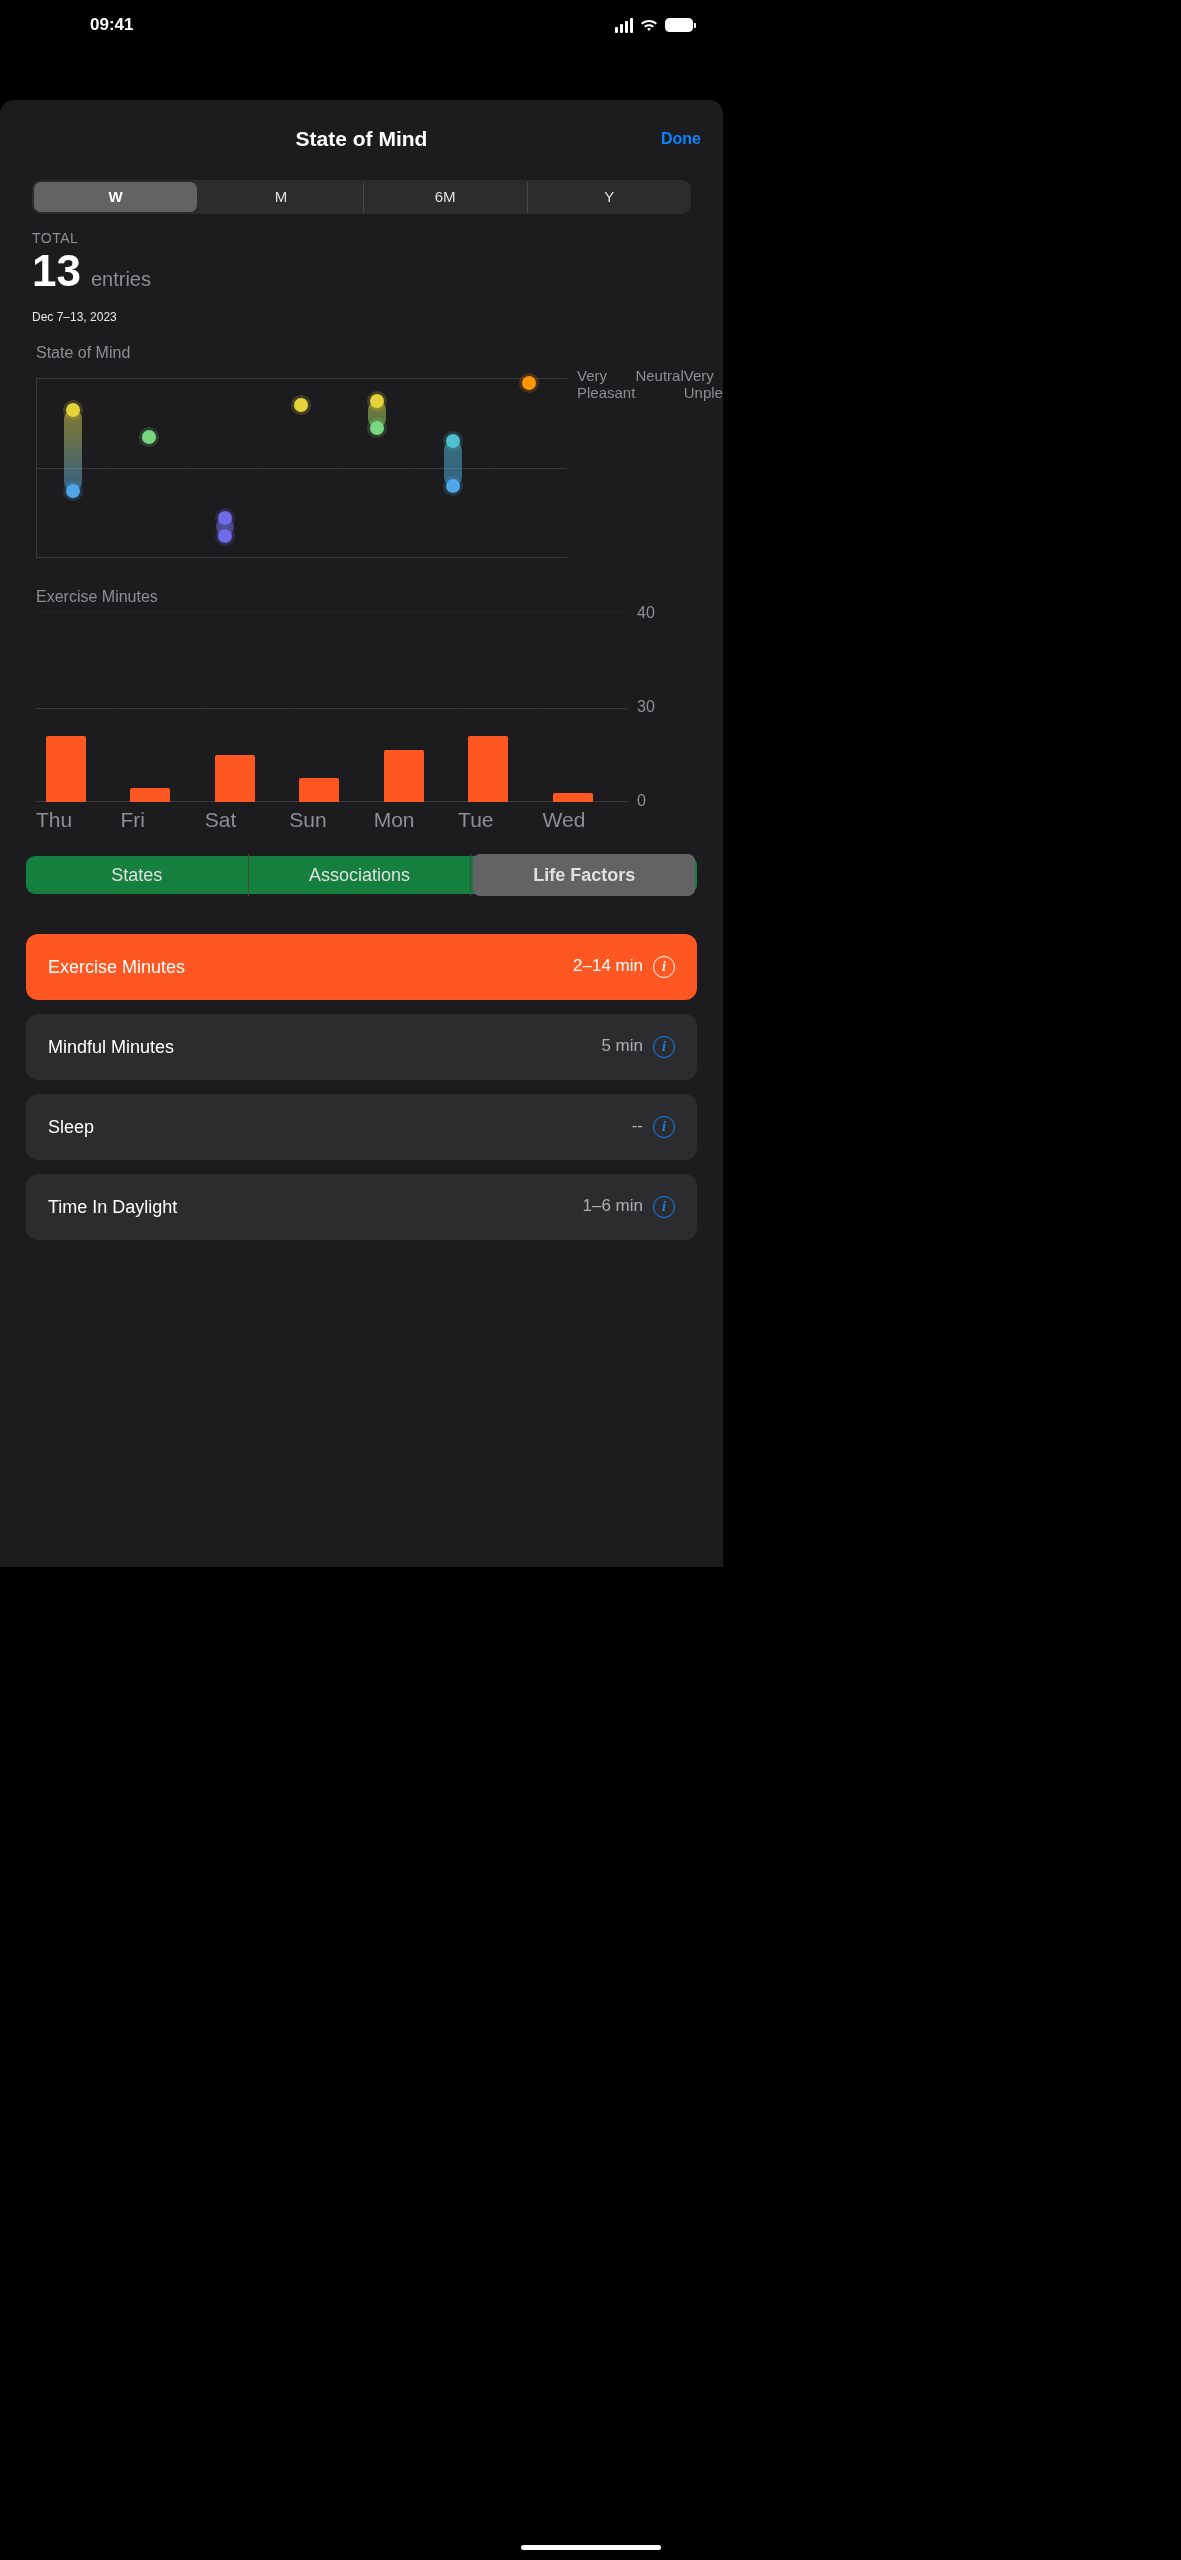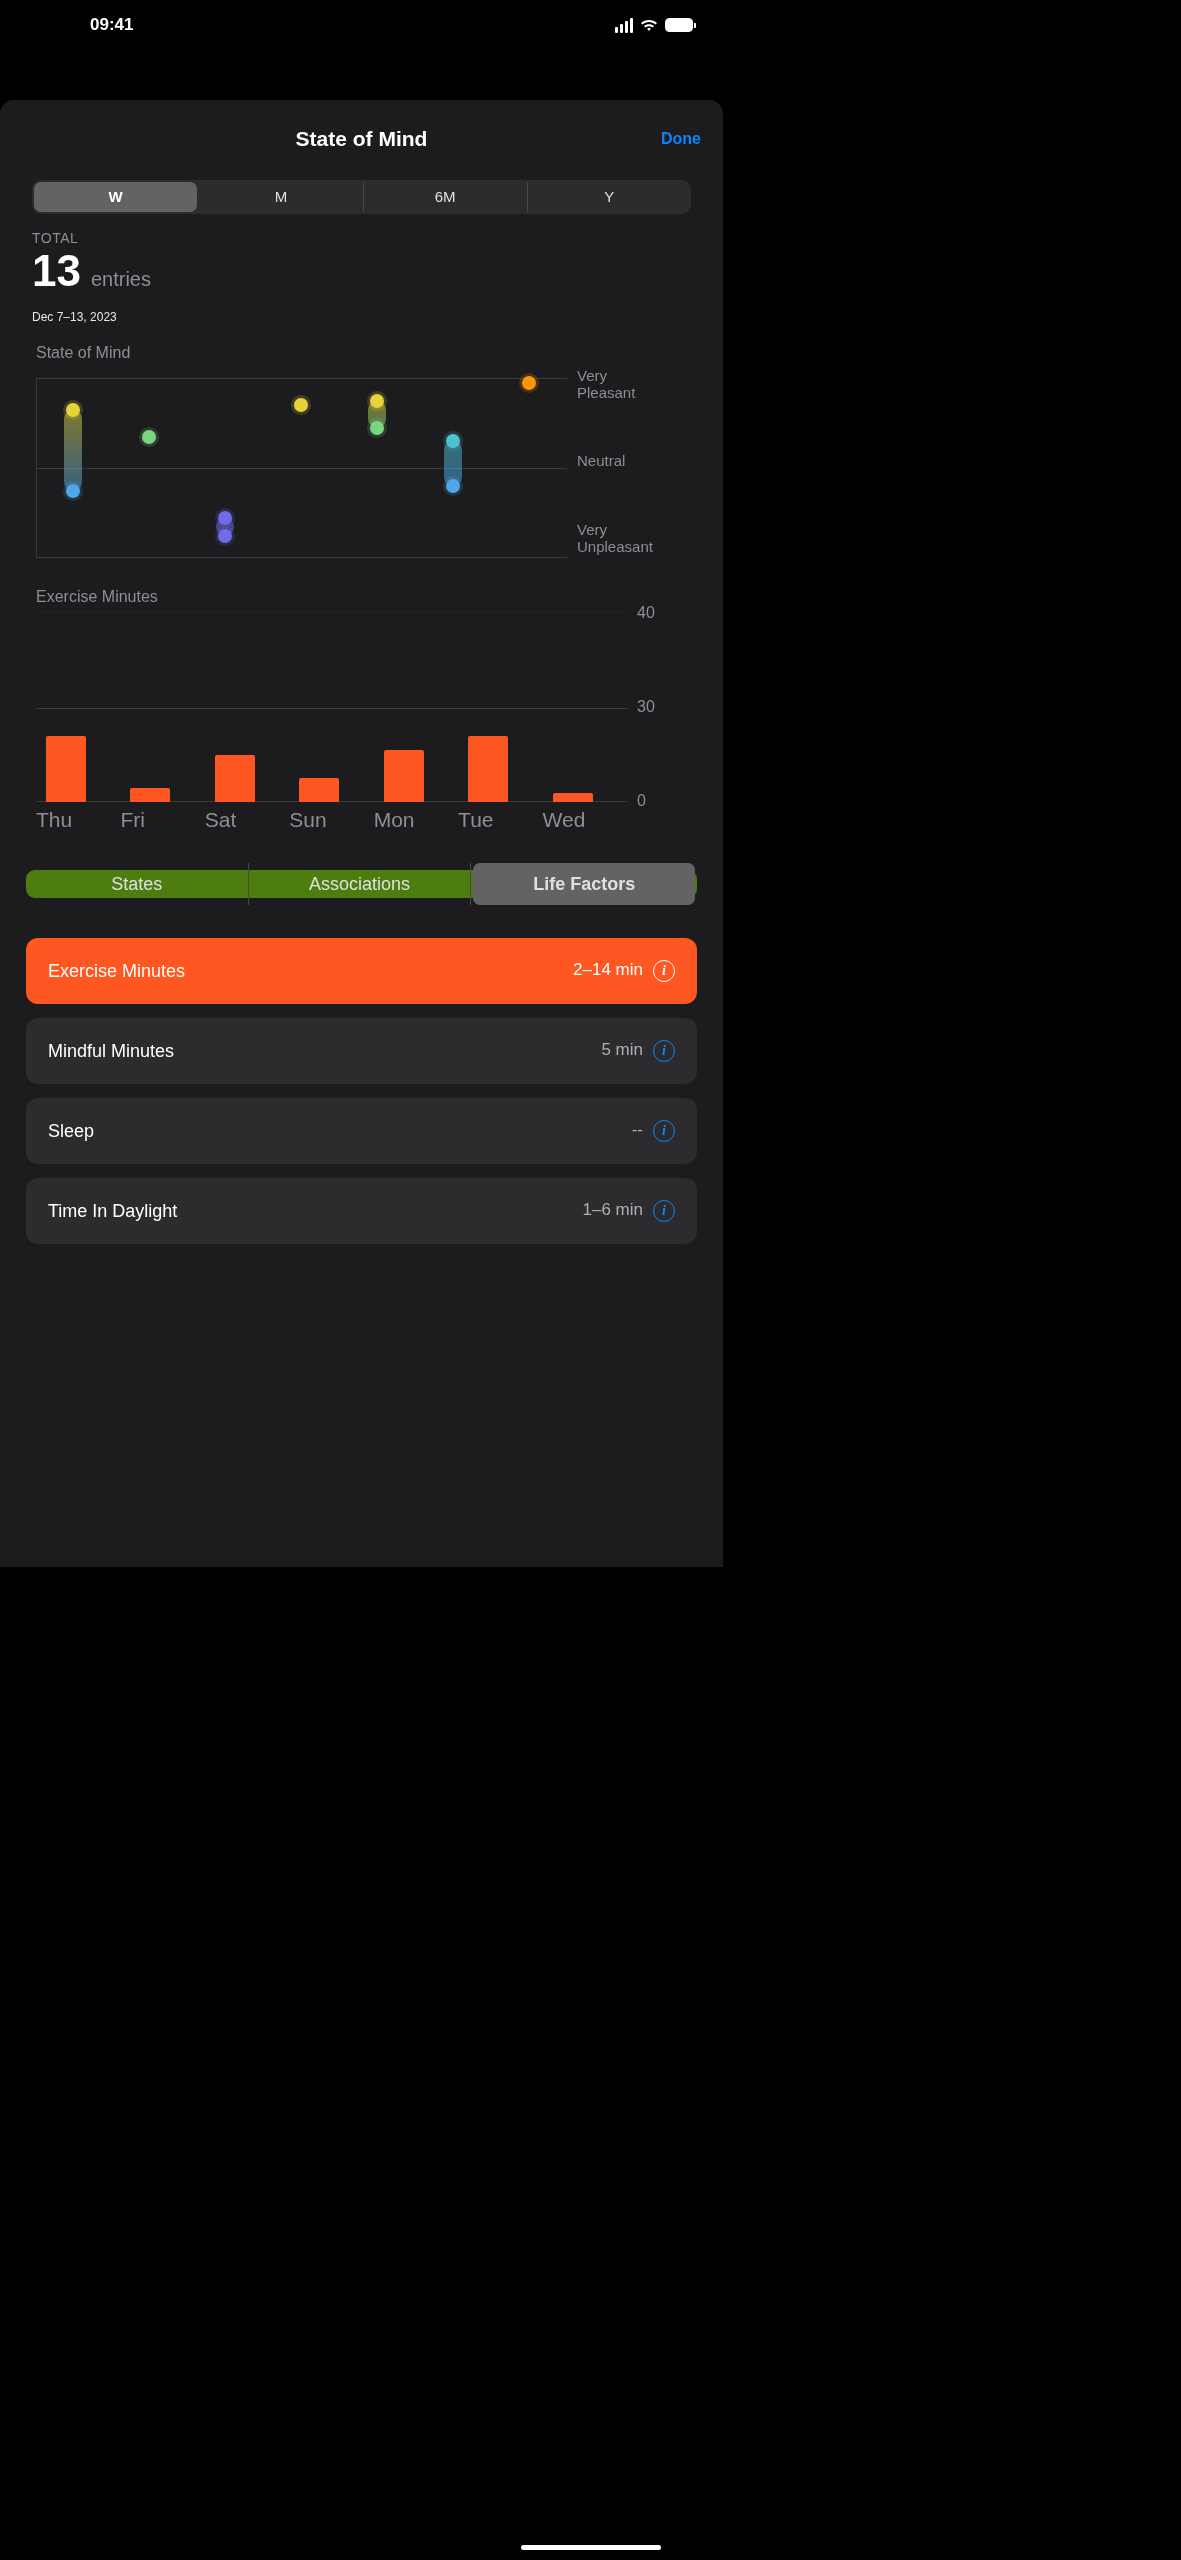--- a/index.html
+++ b/index.html
@@ -72,42 +72,42 @@
   }
   .mood-grid {
     position:absolute; left:0; top:10px; bottom:10px; right:120px;
     border:1px solid #3a3a3c; border-right:none;
   }
   .mood-grid-mid {
     position:absolute; left:0; right:0; top:50%; border-top:1px solid #3a3a3c;
   }
   .mood-cols { position:absolute; inset:10px 120px 10px 0; display:flex; }
   .mood-col { flex:1; border-right:1px dashed #3a3a3c22; position:relative; }
-  .mood-axis { position:absolute; right:0; top:0; bottom:13px; width:110px; display:flex; flex-direction:column; justify-content:space-between; color:#8e8e93; font-size:15px; }
+  .mood-axis { position:absolute; right:0; top:0; bottom:13px; width:110px; display:flex; flex-direction:row; justify-content:space-between; color:#8e8e93; font-size:15px; }
   .mood-axis div { line-height:1.1; }
   .lozenge {
     position:absolute; width:18px; border-radius:9px; left:50%; transform:translateX(-50%);
   }
   .dot {
     position:absolute; width:14px; height:14px; border-radius:50%; left:50%; transform:translate(-50%,-50%);
   }
 
   .ex-chart { position:relative; height:220px; margin:0 36px; }
   .ex-grid { position:absolute; left:0; right:60px; top:0; bottom:30px; border-top:1px solid #3a3a3c44; }
   .ex-grid-mid { position:absolute; left:0; right:0; top:50%; border-top:1px solid #3a3a3c; }
   .ex-grid-bot { position:absolute; left:0; right:0; bottom:0; border-top:1px solid #3a3a3c; }
   .ex-cols { position:absolute; left:0; right:60px; top:0; bottom:30px; display:flex; }
   .ex-col { flex:1; position:relative; border-right:1px dashed #3a3a3c22; }
   .ex-bar { position:absolute; bottom:0; width:40px; left:12%; background:#ff5721; border-radius:2px 2px 0 0; }
   .ex-axis { position:absolute; right:0; top:-8px; bottom:22px; width:50px; display:flex; flex-direction:column; justify-content:space-between; color:#8e8e93; font-size:16px; text-align:left; }
   .ex-xaxis { position:absolute; left:0; right:60px; bottom:0; display:flex; }
   .ex-xlabel { flex:1; font-size:21px; color:#8e8e93;margin-top:39px; }
 
   .view-seg {
-    display:flex; background:#4d7c0f; margin:38px 26px 20px; border-radius:9px; height:28px; align-items:center;
+    display:flex; background:#15803d; margin:24px 26px 20px; border-radius:9px; height:38px; align-items:center;
   }
   .view-seg-item {
     flex:1; text-align:center; font-size:18px; color:#e0e0e0;
     border-right:1px solid #48484a; line-height:42px;
   }
   .view-seg-item:last-child{border-right:none;}
   .view-seg-item.selected {
     background:#636366; border-radius:7px; margin:2px; line-height:42px; font-weight:600; border:none;
   }
 

